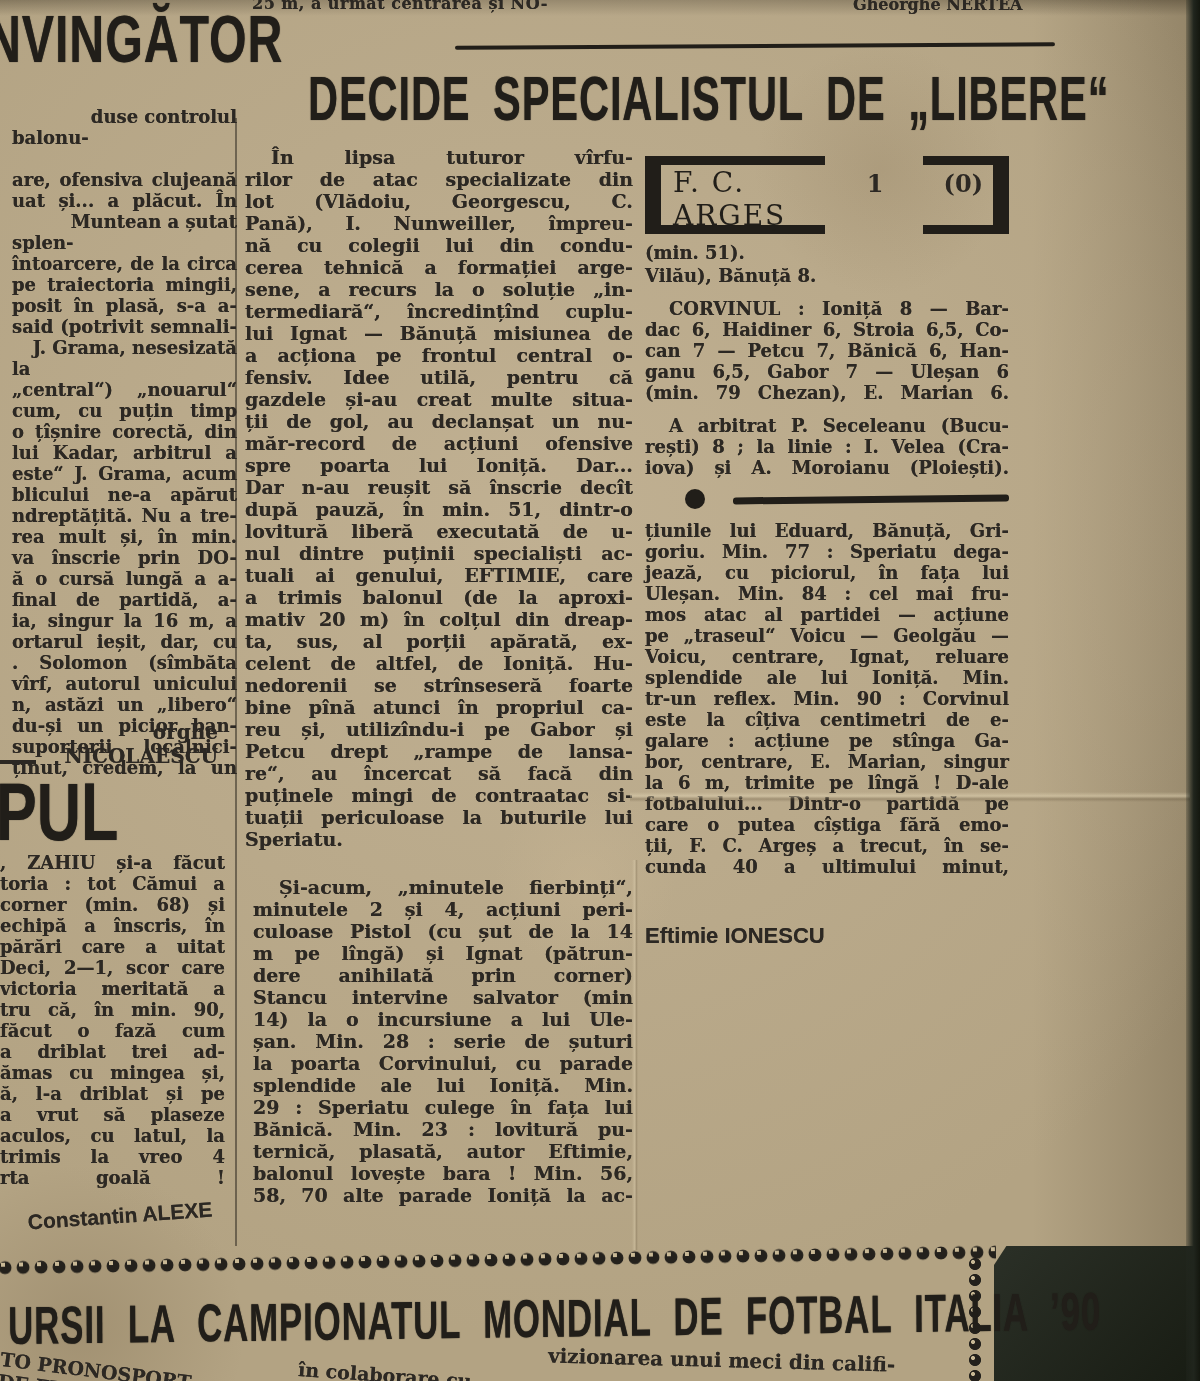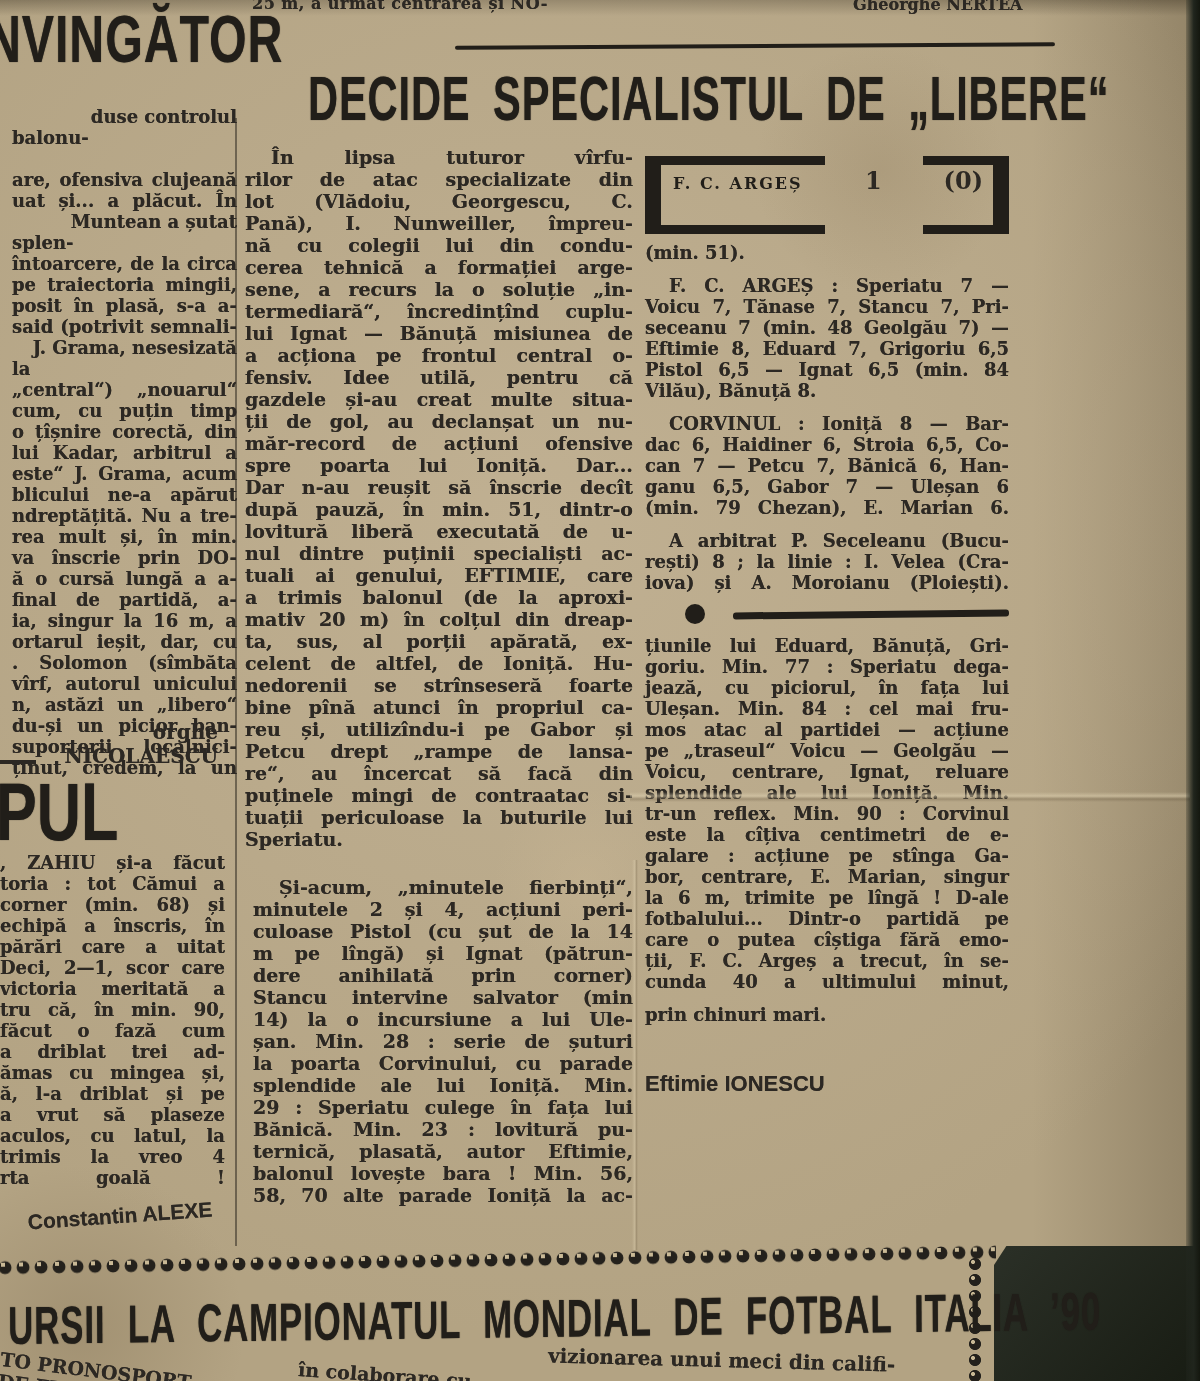--- a/index.html
+++ b/index.html
@@ -59,21 +59,21 @@
   
   .right-col{left:645px; top:156px; width:364px;}
   .score-box{position:relative; height:78px; margin-bottom:20px;}
   .bracket{position:absolute; top:0; bottom:0;}
   .bracket-l{left:0; width:180px; border-left:16px solid var(--ink-heavy);
              border-top:9px solid var(--ink-heavy); border-bottom:9px solid var(--ink-heavy);}
   .bracket-r{right:0; width:86px; border-right:16px solid var(--ink-heavy);
              border-top:9px solid var(--ink-heavy); border-bottom:9px solid var(--ink-heavy);}
   .sb-rows{position:absolute; left:28px; right:26px; top:10px;}
   .sb-row{display:flex; justify-content:space-between; align-items:baseline; height:29px;}
-  .sb-team{font-size:16px; font-weight:700; letter-spacing:2px; color:var(--ink-heavy);}
+  .sb-team{font-size:28px; font-weight:400; letter-spacing:2px; color:var(--ink-heavy);}
   .sb-score{width:118px; display:flex; justify-content:space-between; font-size:24px; font-weight:700;}
   .rc-p{margin-bottom:12px; text-indent:24px;}
   .rc-p-tight{margin-bottom:10px; text-indent:24px;}
   .rc-single{font-weight:700; font-size:18px; line-height:21px; text-indent:24px; word-spacing:7px; margin-bottom:14px;}
   .divider{display:flex; align-items:center; height:22px; margin:0 0 10px 40px;}
   .divider::before{content:""; width:20px; height:20px; border-radius:50%; background:var(--ink-heavy); flex:0 0 auto;}
   .divider-line{flex:1; height:7px; background:var(--ink-heavy); margin-left:28px; border-radius:3px;
                 transform:rotate(-.6deg);}
   .rc-cont{text-indent:0; margin-bottom:12px;}
   .rc-sig{margin-top:46px; text-align:left; padding-right:0px; font-family:"Liberation Sans",sans-serif;
@@ -229,25 +229,20 @@
         <span class="sb-score">
           <span>1</span>
           <span>(0)</span>
         </span>
       </div>
     </div>
   </div>
 
   <div class="ink bodytxt lastline" style="margin:-12px 0 12px 0;">(min. 51).</div>
 
-  <div class="ink bodytxt just rc-p-tight">F. C. ARGEȘ : Speriatu 7 —
-Voicu 7, Tănase 7, Stancu 7, Pri-
-seceanu 7 (min. 48 Geolgău 7) —
-Eftimie 8, Eduard 7, Grigoriu 6,5
-Pistol 6,5 — Ignat 6,5 (min. 84</div>
   <div class="ink bodytxt lastline" style="margin:-10px 0 12px 0;">Vilău), Bănuță 8.</div>
 
   <div class="ink bodytxt just rc-p">CORVINUL : Ioniță 8 — Bar-
 dac 6, Haidiner 6, Stroia 6,5, Co-
 can 7 — Petcu 7, Bănică 6, Han-
 ganu 6,5, Gabor 7 — Uleșan 6
 (min. 79 Chezan), E. Marian 6.</div>
 
   <div class="ink bodytxt just rc-p-tight">A arbitrat P. Seceleanu (Bucu-
 rești) 8 ; la linie : I. Velea (Cra-
@@ -268,21 +263,20 @@
 splendide ale lui Ioniță. Min.
 tr-un reflex. Min. 90 : Corvinul
 este la cîțiva centimetri de e-
 galare : acțiune pe stînga Ga-
 bor, centrare, E. Marian, singur
 la 6 m, trimite pe lîngă ! D-ale
 fotbalului... Dintr-o partidă pe
 care o putea cîștiga fără emo-
 ții, F. C. Argeș a trecut, în se-
 cunda 40 a ultimului minut,</div>
-  <div class="ink bodytxt lastline">prin chinuri mari.</div>
 
   <div class="ink rc-sig">Eftimie IONESCU</div>
 </div>
 
 <div class="abs corner-dark"></div>
 <div class="abs dots-h"></div>
 <div class="abs dots-v"></div>
 
 <div class="abs cond bottom-headline">URSII LA CAMPIONATUL MONDIAL DE FOTBAL ITALIA ’90</div>
 <div class="abs ink bf-left">

